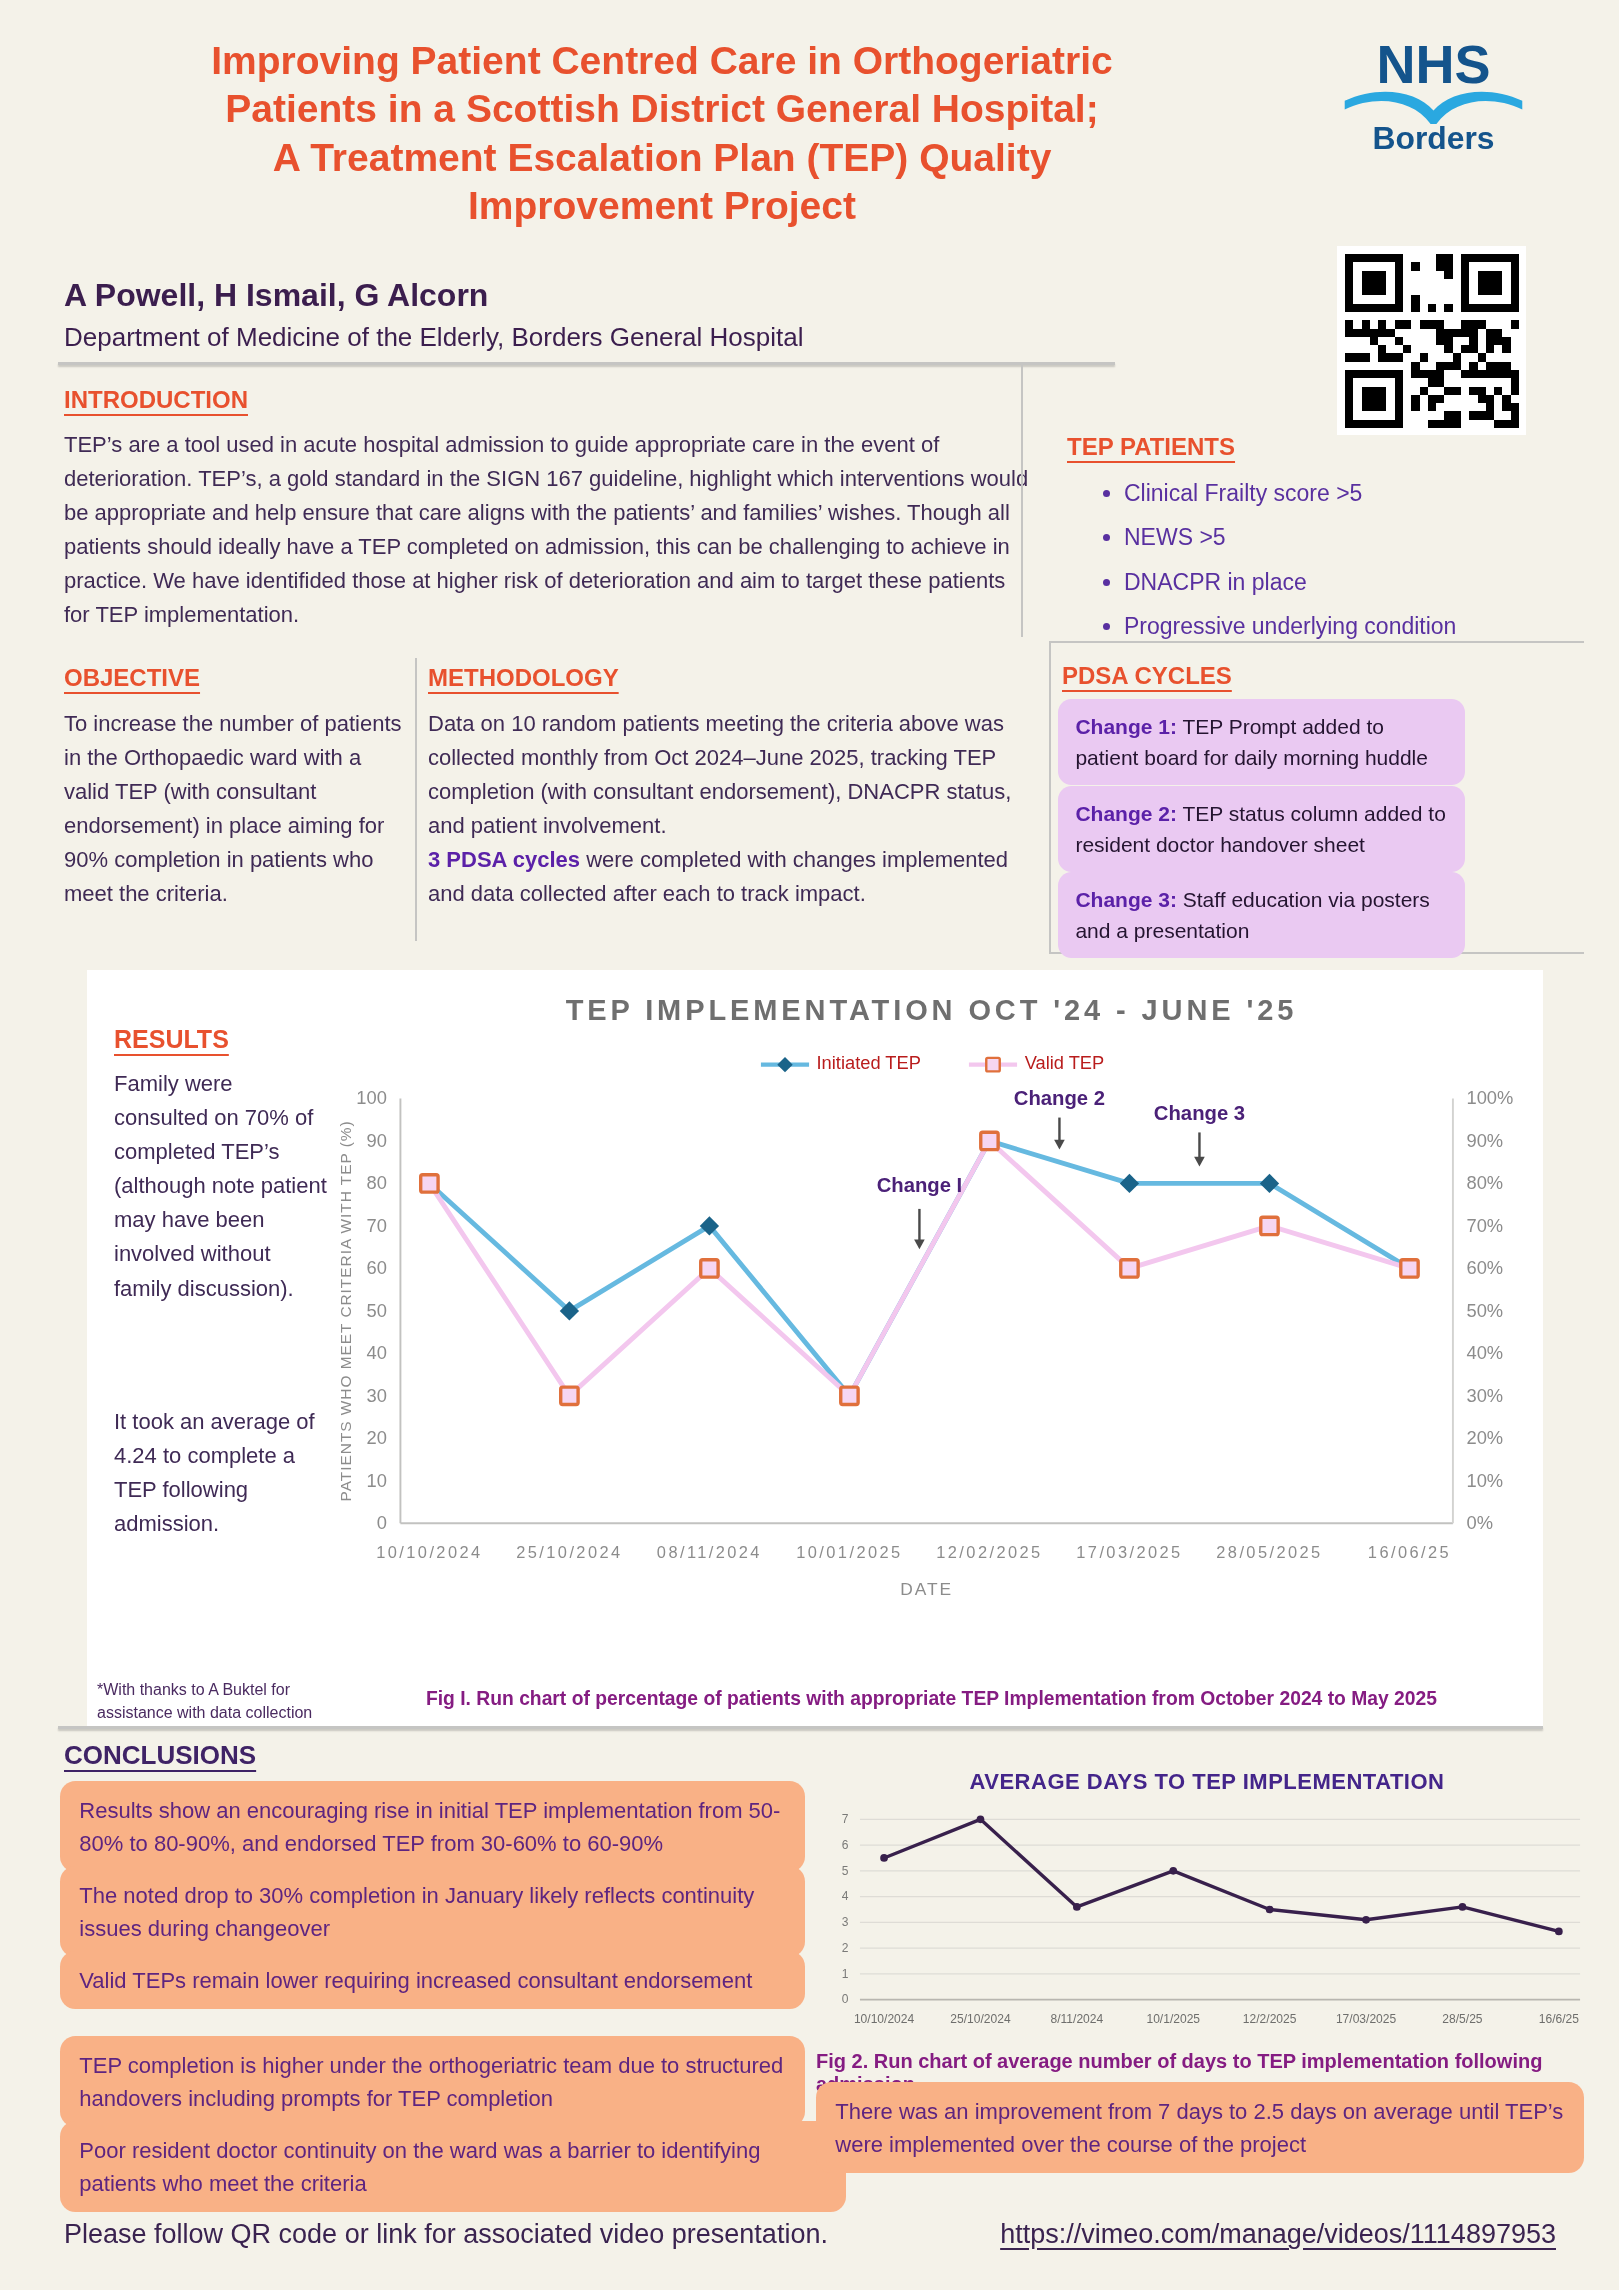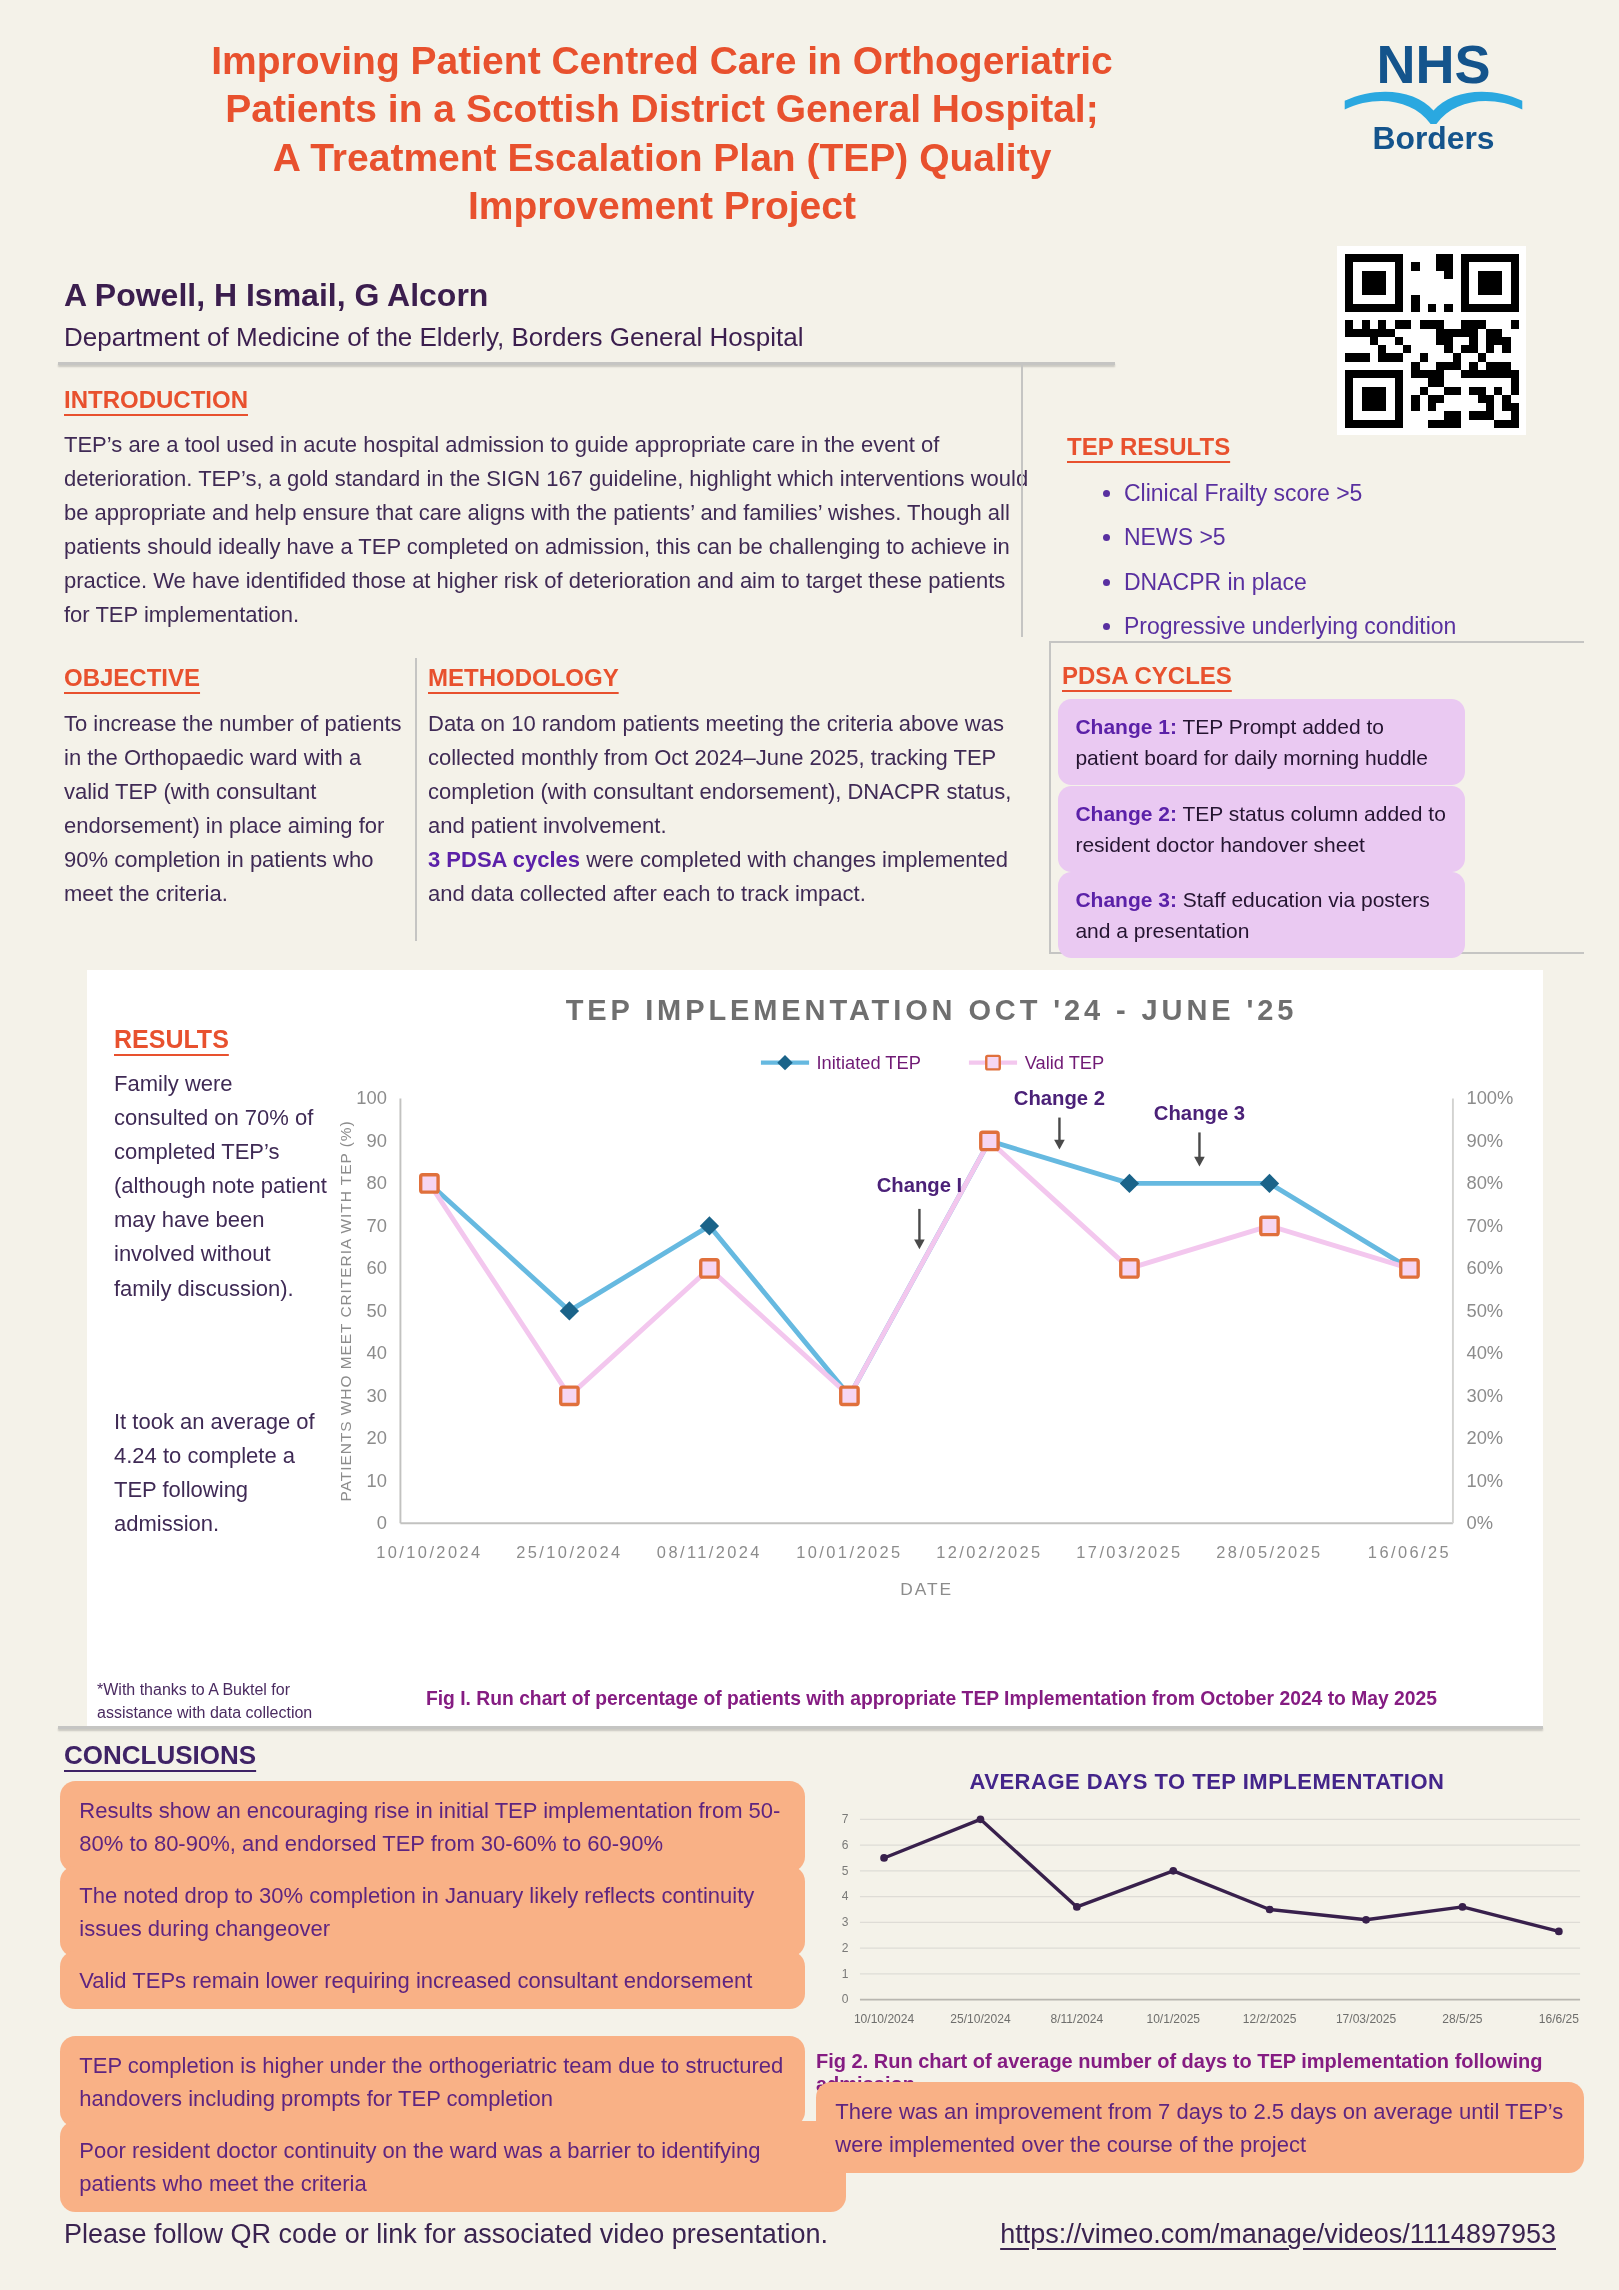--- a/index.html
+++ b/index.html
@@ -20,21 +20,21 @@
   .bullet-list{margin:0;padding-left:33px;color:#5930a0;font-size:23px;line-height:1.6;}
   .bullet-list li{margin-bottom:7.7px;}
   .pill-lav{background:#eac9f2;border-radius:13.5px;padding:11.6px 17.4px;font-size:21px;
     line-height:1.5;color:#241430;}
   .pill-lav strong{color:#5b21a8;}
   .pill-salmon{background:#f9b186;border-radius:15.4px;padding:12.6px 19.3px;font-size:22px;
     line-height:1.5;color:#5e2480;}
   .white-panel{background:#ffffff;}
   .chart1-title{font-size:29px;font-weight:bold;letter-spacing:3.9px;color:#6f6f6f;text-align:center;}
   .legend{display:flex;justify-content:center;gap:46px;align-items:center;}
-  .legend-item{display:flex;align-items:center;gap:5.8px;font-size:18.3px;color:#701a75;}
+  .legend-item{display:flex;align-items:flex-end;gap:5.8px;font-size:18.3px;color:#b91c1c;}
   .caption{font-size:19.3px;font-weight:bold;color:#851c82;}
   .footnote{font-size:16px;color:#4a2a60;line-height:1.45;}
   .chart2-title{font-size:22px;font-weight:bold;color:#44258a;text-align:center;letter-spacing:0.5px;}
   .footer-row{display:flex;justify-content:space-between;align-items:baseline;}
   .footer-text{font-size:27px;color:#3a2350;}
   .footer-link{font-size:27px;color:#3a2350;text-decoration:underline;text-underline-offset:4.8px;}
   svg text{font-family:"Liberation Sans",sans-serif;}
   .qr-box{background:#ffffff;padding:7.7px;}
 </style>
 </head>
@@ -277,21 +277,21 @@
       </svg>
   </div>
 
   <div class="abs divider-h" style="left:58px;top:362px;width:1057px;height:2.9px;"></div>
 
   <div class="abs h-orange" style="left:64px;top:386px;font-size:24px;">INTRODUCTION</div>
   <div class="abs body-text" style="left:64px;top:428px;width:966px;">TEP’s are a tool used in acute hospital admission to guide appropriate care in the event of deterioration. TEP’s, a gold standard in the SIGN 167 guideline, highlight which interventions would be appropriate and help ensure that care aligns with the patients’ and families’ wishes. Though all patients should ideally have a TEP completed on admission, this can be challenging to achieve in practice. We have identifided those at higher risk of deterioration and aim to target these patients for TEP implementation.</div>
 
   <div class="abs divider-v" style="left:1021px;top:364px;width:1.9px;height:273px;"></div>
 
-  <div class="abs h-orange" style="left:1067px;top:433px;font-size:24px;">TEP RESULTS</div>
+  <div class="abs h-orange" style="left:1067px;top:433px;font-size:24px;">TEP PATIENTS</div>
   <ul class="abs bullet-list" style="left:1091px;top:475px;width:502px;">
     <li>Clinical Frailty score &gt;5</li>
     <li>NEWS &gt;5</li>
     <li>DNACPR in place</li>
     <li>Progressive underlying condition</li>
   </ul>
 
   <div class="abs h-orange" style="left:64px;top:664px;font-size:24px;">OBJECTIVE</div>
   <div class="abs body-text" style="left:64px;top:707px;width:343px;">To increase the number of patients in the Orthopaedic ward with a valid TEP (with consultant endorsement) in place aiming for 90% completion in patients who meet the criteria.</div>
 

